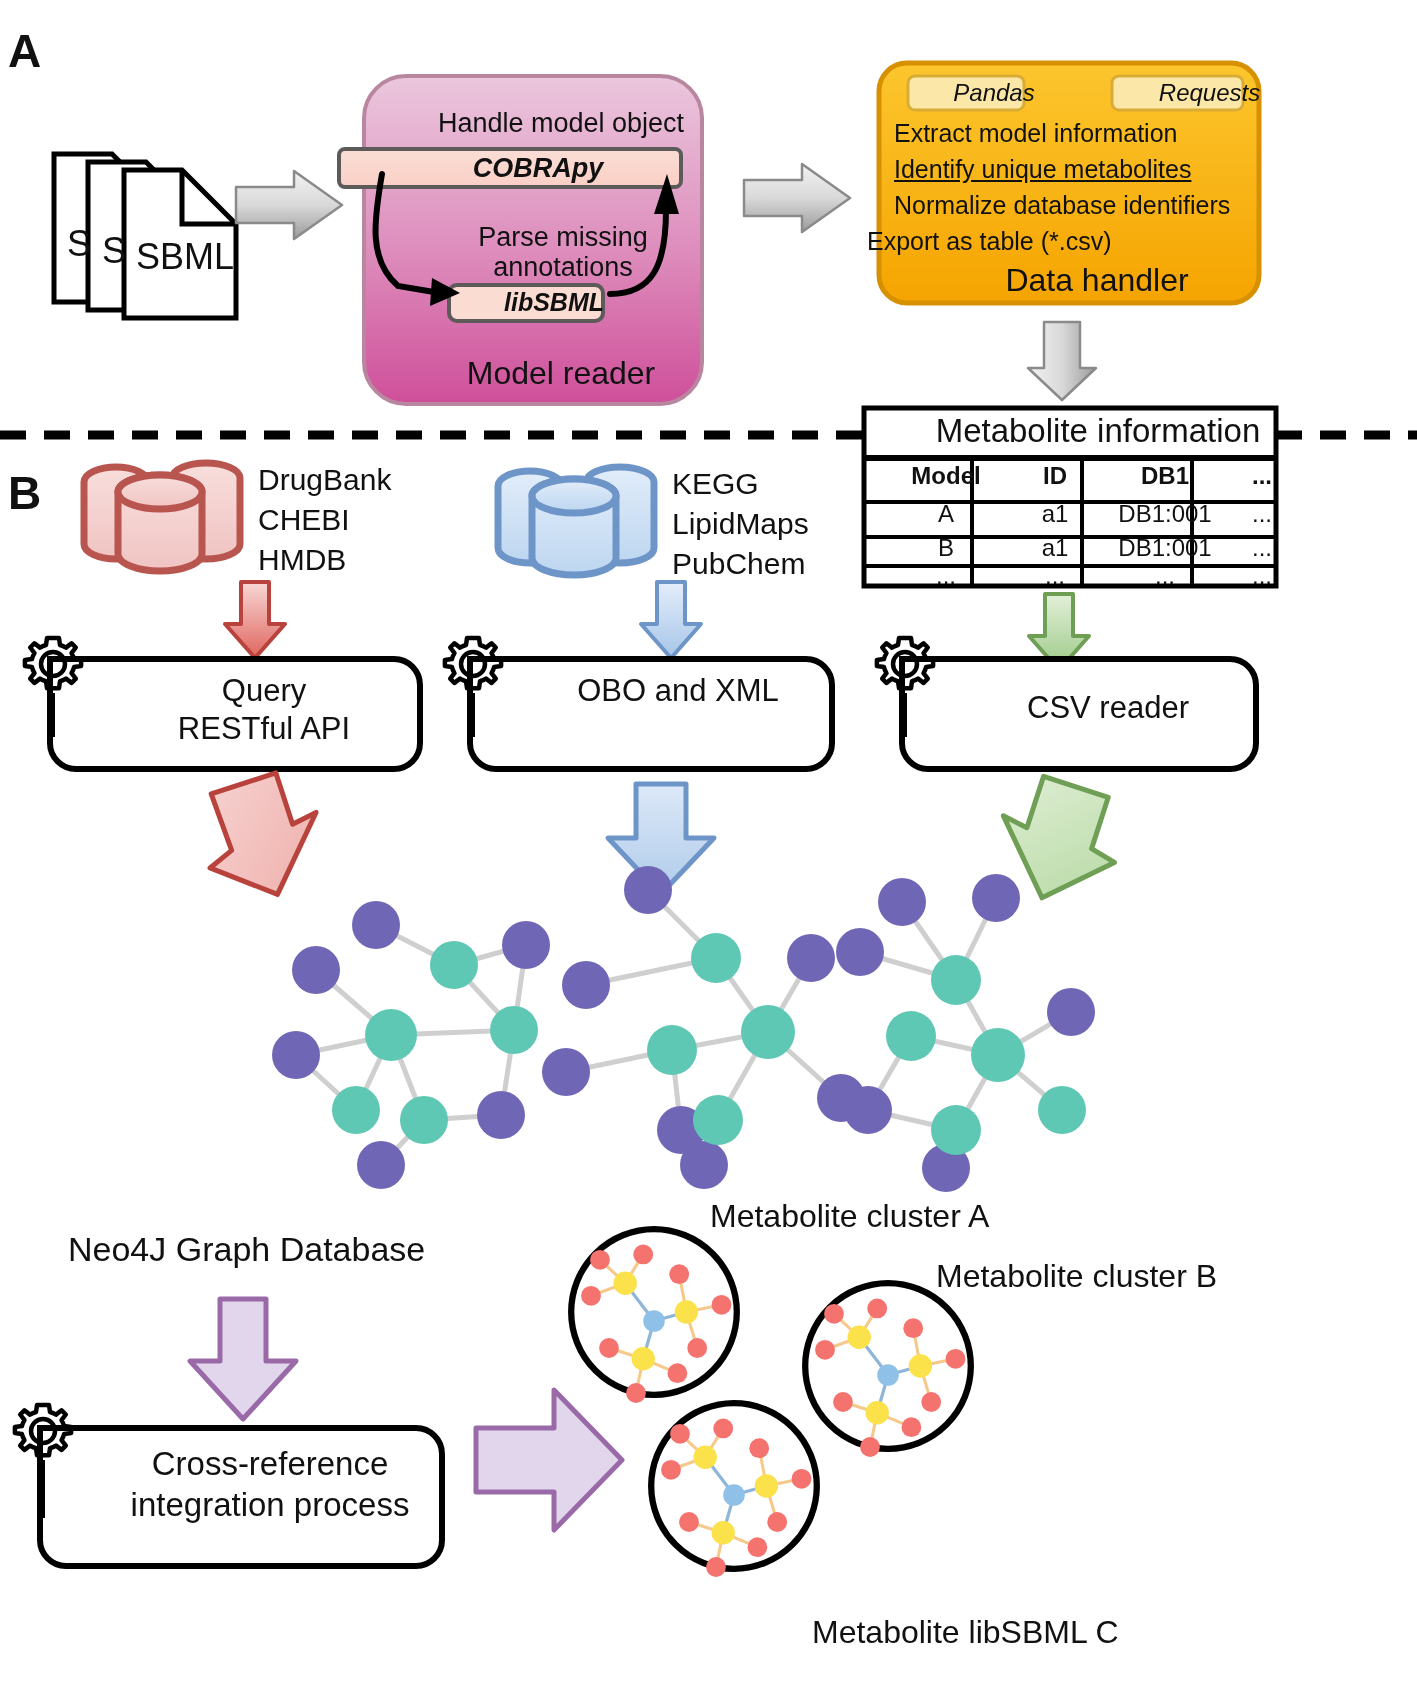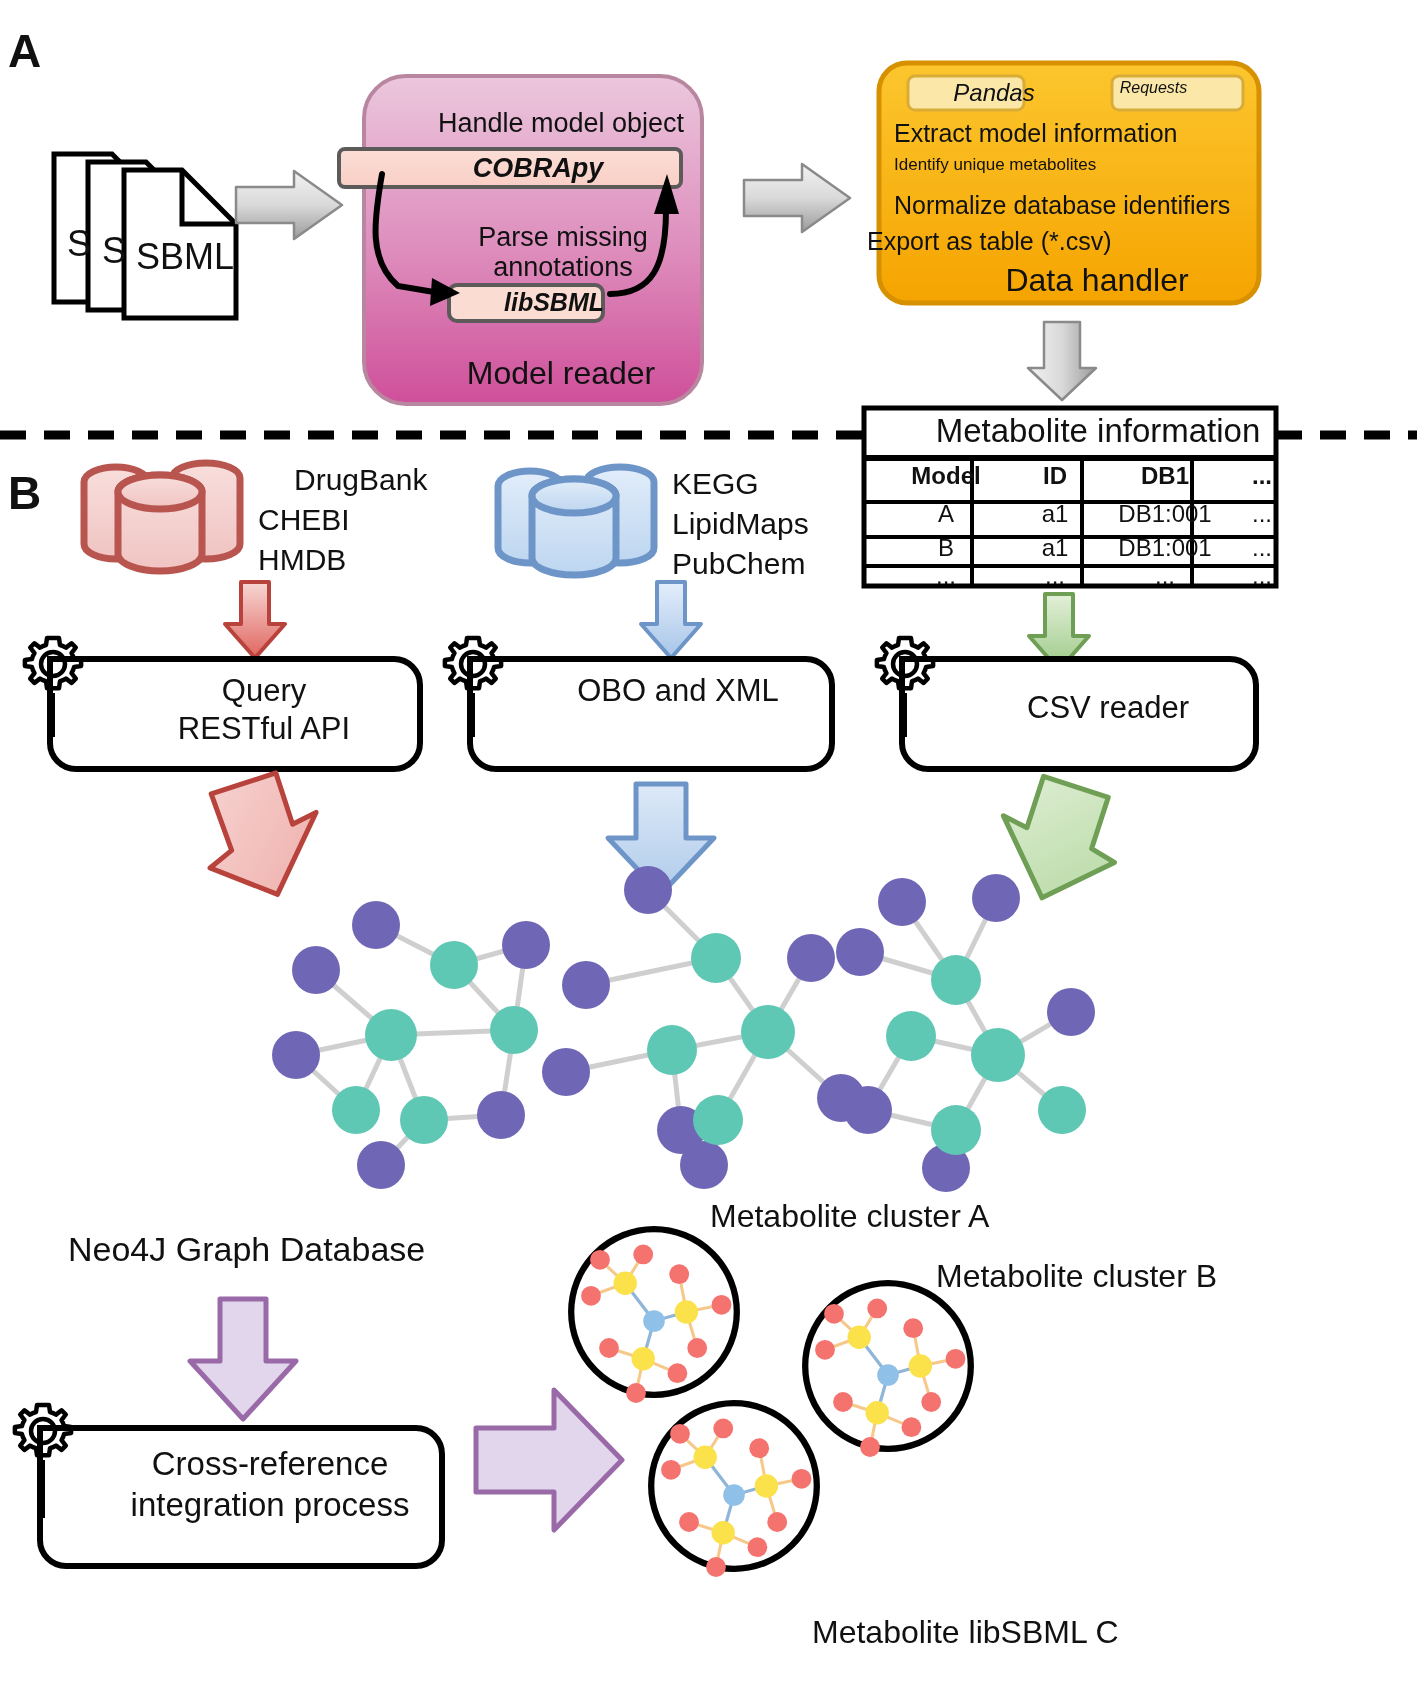--- a/index.html
+++ b/index.html
@@ -116,24 +116,24 @@
       <rect x="2" y="2" width="116" height="34" rx="7" ry="7" fill="#fbe8a8" stroke="#d9ac37" stroke-width="3"></rect>
     </svg>
   </div>
   <div class="abs txt ctr" style="left:906px;top:79px;width:120px;font-size:24px;font-style:italic;">Pandas</div>
 
   <div class="abs" style="left:1110px;top:74px;">
     <svg width="135" height="38" viewBox="0 0 135 38">
       <rect x="2" y="2" width="131" height="34" rx="7" ry="7" fill="#fbe8a8" stroke="#d9ac37" stroke-width="3"></rect>
     </svg>
   </div>
-  <div class="abs txt ctr" style="left:1058px;top:79px;width:135px;font-size:16px;font-style:italic;">Requests</div>
+  <div class="abs txt ctr" style="left:1114px;top:79px;width:135px;font-size:24px;font-style:italic;">Requests</div>
 
   <div class="abs txt" style="left:894px;top:119px;font-size:25px;">Extract model information</div>
-  <div class="abs txt" style="left:894px;top:155px;font-size:17px;">Identify unique metabolites</div>
+  <div class="abs txt" style="left:894px;top:155px;font-size:25px;text-decoration:underline;">Identify unique metabolites</div>
   <div class="abs txt" style="left:894px;top:191px;font-size:25px;">Normalize database identifiers</div>
   <div class="abs txt" style="left:867px;top:227px;font-size:25px;">Export as table (*.csv)</div>
   <div class="abs txt ctr" style="left:874px;top:262px;width:390px;font-size:32px;">Data handler</div>
 
   <div class="abs" style="left:1022px;top:318px;">
     <svg width="80" height="86" viewBox="0 0 80 86">
       <defs>
         <linearGradient id="gA2" x1="0" y1="0" x2="1" y2="0">
           <stop offset="0%" stop-color="#f2f2f2"></stop>
             <stop offset="50%" stop-color="#d9d9d9"></stop>
@@ -195,21 +195,21 @@
         </linearGradient>
       </defs>
       <g stroke="#b8554f" stroke-width="7" fill="url(#cylR)" stroke-linejoin="round">
         <path d="M12 26 a32 15 0 0 1 64 0 v62 a32 15 0 0 1 -64 0 Z"></path>
         <path d="M100 22 a34 15 0 0 1 68 0 v66 a34 15 0 0 1 -68 0 Z"></path>
         <path d="M46 36 a42 17 0 0 1 84 0 v62 a42 17 0 0 1 -84 0 Z"></path>
         <ellipse cx="88" cy="36" rx="42" ry="17"></ellipse>
       </g>
     </svg>
   </div>
-  <div class="abs txt" style="left:258px;top:460px;font-size:30px;line-height:1.33;margin-left:36px;">DrugBank</div>
+  <div class="abs txt" style="left:258px;top:460px;font-size:30px;line-height:1.33;">DrugBank</div>
   <div class="abs txt" style="left:258px;top:500px;font-size:30px;line-height:1.33;">CHEBI</div>
   <div class="abs txt" style="left:258px;top:540px;font-size:30px;line-height:1.33;">HMDB</div>
 
   <div class="abs" style="left:218px;top:578px;">
     <svg width="74" height="84" viewBox="0 0 74 84">
       <defs>
           <linearGradient id="arR" x1="0" y1="0" x2="0" y2="1">
         <stop offset="0%" stop-color="#f7d7d5"></stop>
             <stop offset="100%" stop-color="#e0655e"></stop>
           </linearGradient>

